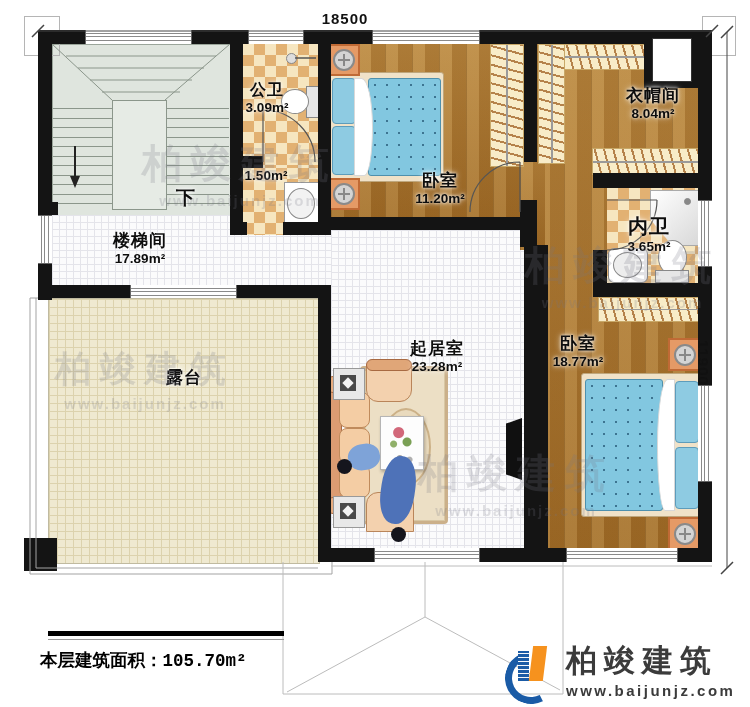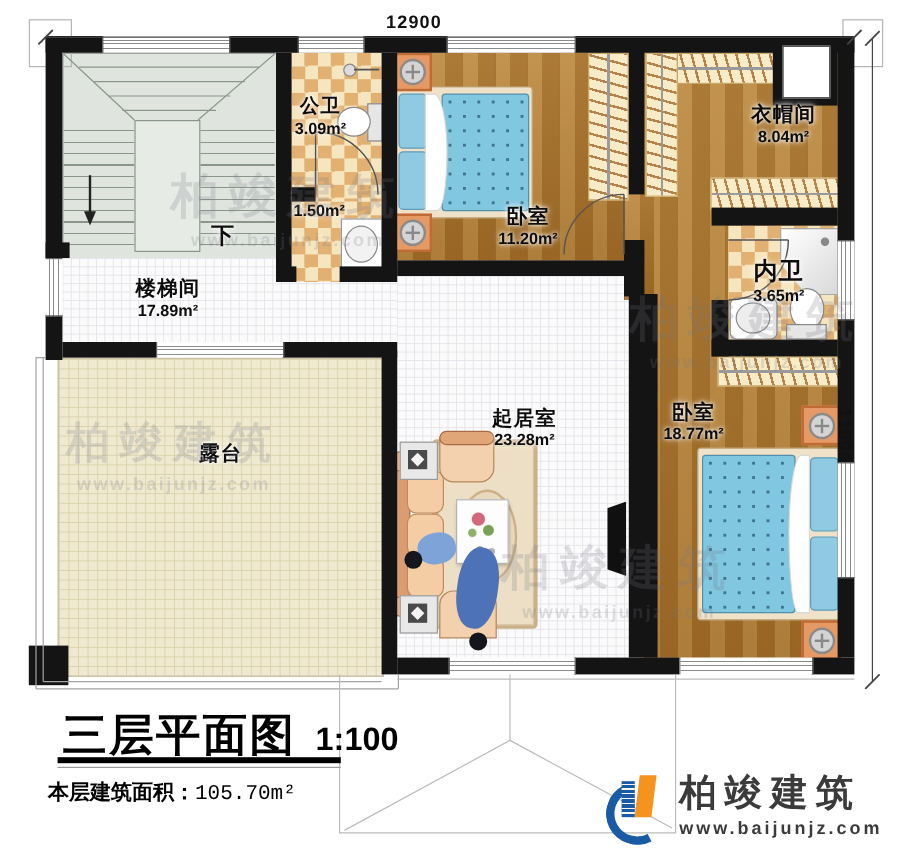--- a/index.html
+++ b/index.html
@@ -76,21 +76,21 @@
   .titlerow{position:absolute;left:52px;top:588px;z-index:50;display:flex;
     align-items:baseline;gap:16px;color:#000;}
   .titlerow .t{font-size:37px;font-weight:bold;letter-spacing:2px;}
   .titlerow .s{font-size:27px;font-weight:bold;}
   .title-underline{position:absolute;left:48px;top:631px;width:236px;height:5px;
     background:#000;z-index:50;}
   .title-underline2{position:absolute;left:48px;top:639px;width:236px;height:1px;
     background:#9a9a9a;z-index:50;}
   .inforow{position:absolute;z-index:50;font-size:17.5px;font-weight:bold;color:#000;
     white-space:nowrap;}
-  .inforow .val{font-family:"Liberation Mono","DejaVu Sans Mono",monospace;font-weight:normal;}
+  .inforow .val{font-family:"Liberation Mono","DejaVu Sans Mono",monospace;font-weight:bold;}
   
   .logo{position:absolute;left:505px;top:640px;z-index:50;display:flex;align-items:center;gap:9px;}
   .logo-glyph{position:relative;width:52px;height:54px;}
   .logo-swoosh{position:absolute;left:0;top:9px;width:38px;height:38px;border-radius:50%;
     border:7px solid #1a5ba6;border-top-color:transparent;border-right-color:transparent;
     transform:rotate(18deg);}
   .logo-b1{position:absolute;left:13px;top:8px;width:11px;height:30px;background:#1a5ba6;
     background-image:repeating-linear-gradient(0deg,transparent 0 3px,rgba(255,255,255,.95) 3px 4px);}
   .logo-b2{position:absolute;left:26px;top:3px;width:14px;height:35px;background:#f6921e;
     transform:skewX(-7deg);}
@@ -320,44 +320,40 @@
     <div class="nm">卧室</div>
     <div class="ar">18.77m²</div>
   </div>
   <div class="room-label" style="left:184px;top:378px;">
     <div class="nm">露台</div>
   </div>
   <div class="room-label" style="left:186px;top:198px;">
     <div class="nm" style="font-size:19px;">下</div>
   </div>
 
-  <div class="dim" style="left:345px;top:10px;transform:translateX(-50%);">12900</div>
+  <div class="dim" style="left:345px;top:10px;transform:translateX(-50%);">18500</div>
   <div class="dim" style="left:712px;top:340px;transform:rotate(90deg);transform-origin:left top;">11900</div>
 
   <div class="wm" style="left:105px;top:136px;width:270px;">
     <div class="l1">柏竣建筑</div>
     <div class="l2">www.baijunjz.com</div>
   </div>
   <div class="wm" style="left:490px;top:238px;width:265px;">
     <div class="l1">柏竣建筑</div>
     <div class="l2">www.baijunjz.com</div>
   </div>
   <div class="wm" style="left:25px;top:345px;width:240px;">
     <div class="l1" style="font-size:36px;">柏竣建筑</div>
     <div class="l2">www.baijunjz.com</div>
   </div>
   <div class="wm" style="left:385px;top:446px;width:262px;">
     <div class="l1">柏竣建筑</div>
     <div class="l2">www.baijunjz.com</div>
   </div>
 
-  <div class="titlerow">
-    <span class="t">三层平面图</span>
-    <span class="s">1:100</span>
-  </div>
   <div class="title-underline"></div>
   <div class="title-underline2"></div>
   <div class="inforow" style="left:40px;top:648px;">
     <span>本层建筑面积：</span><span class="val">105.70m²</span>
   </div>
 
   <div class="logo">
     <div class="logo-glyph">
       <div class="logo-swoosh"></div>
       <div class="logo-b1"></div>

